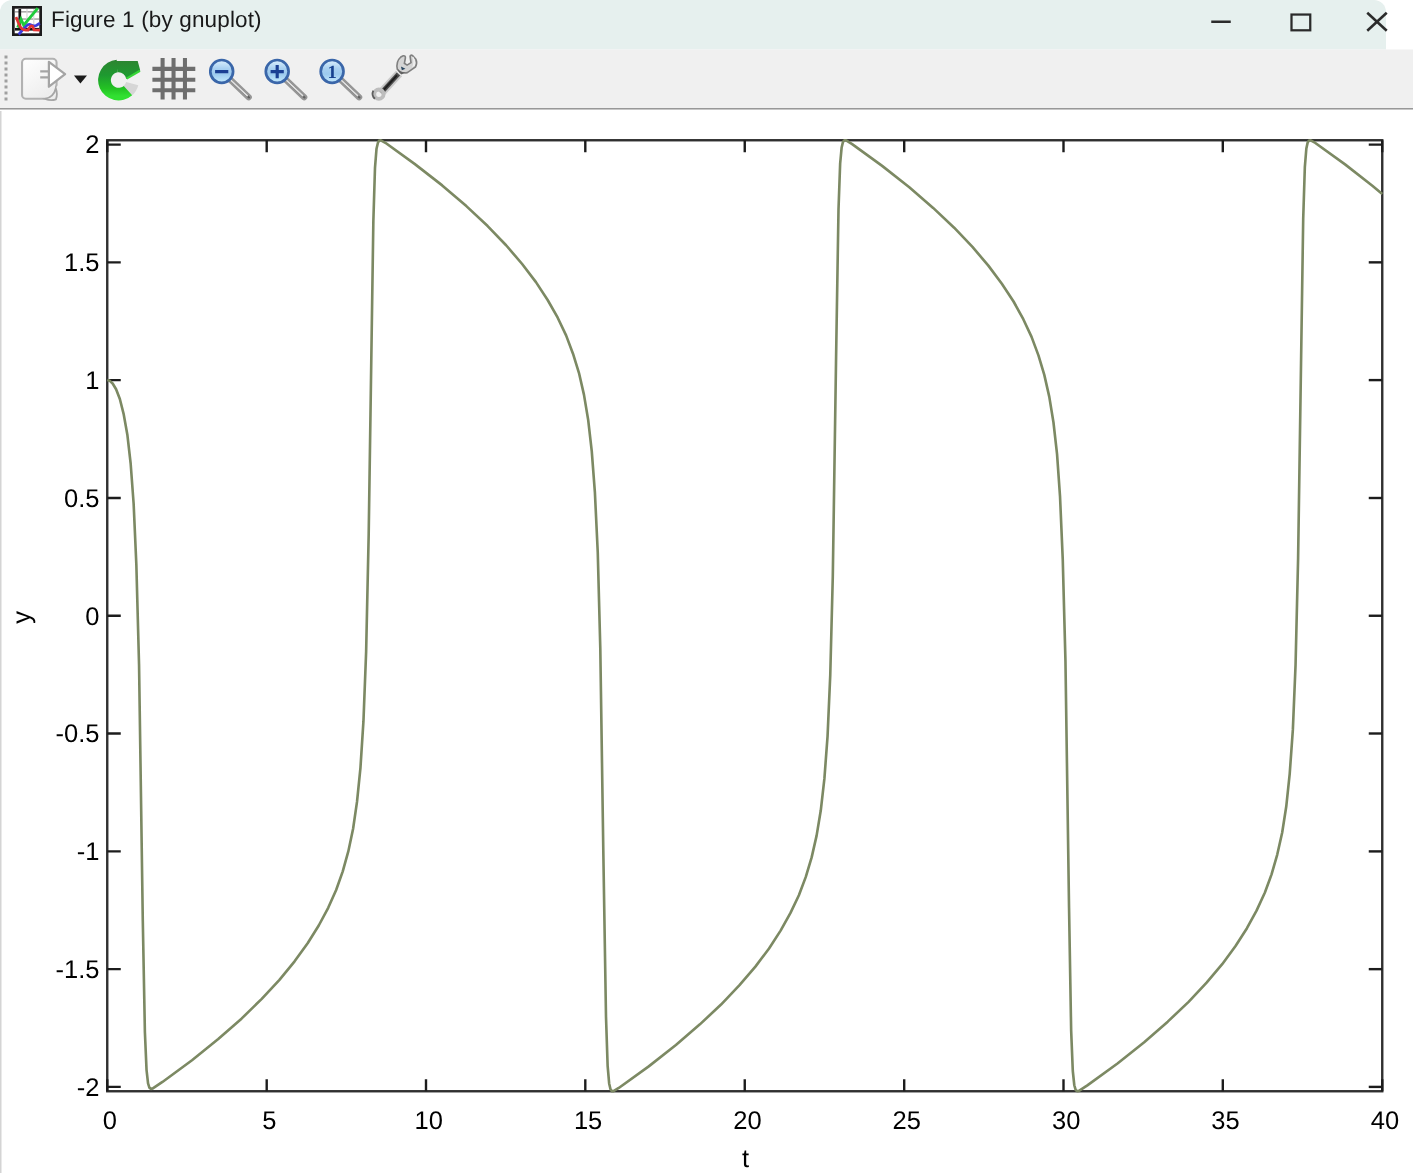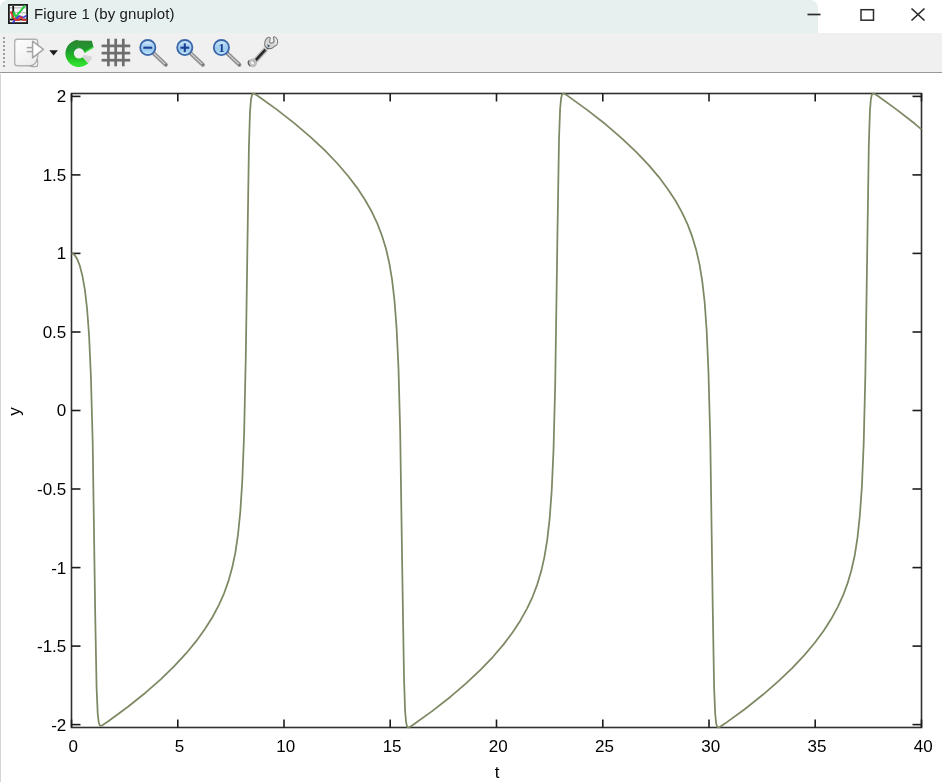--- a/index.html
+++ b/index.html
@@ -1,19 +1,19 @@
 <!DOCTYPE html>
 <html><head>
 <meta charset="utf-8">
 <style>
   * { margin:0; padding:0; box-sizing:border-box; }
   html,body { width:942px; height:782px; overflow:hidden; background:#fff;
     font-family:"Liberation Sans", sans-serif; }
   #win { position:relative; width:942px; height:782px; }
-  #titlebar { position:absolute; left:0; top:0; width:818px; height:33px;
+  #titlebar { position:absolute; left:0; top:0; width:924px; height:33px;
     background:#e6f0ee; border-radius:8px 8px 0 0; }
   #titletext { position:absolute; left:34px; top:5px; font-size:15px; color:#191919;
     letter-spacing:0.1px; }
   #toolbar { position:absolute; left:0; top:33px; width:942px; height:40px;
     background:#f0f0f0; border-bottom:1px solid #989898; }
   #canvas { position:absolute; left:0; top:74px; width:942px; height:708px;
     background:#fff; border-left:1px solid #d4d4d4; }
 </style>
 </head>
 <body>

